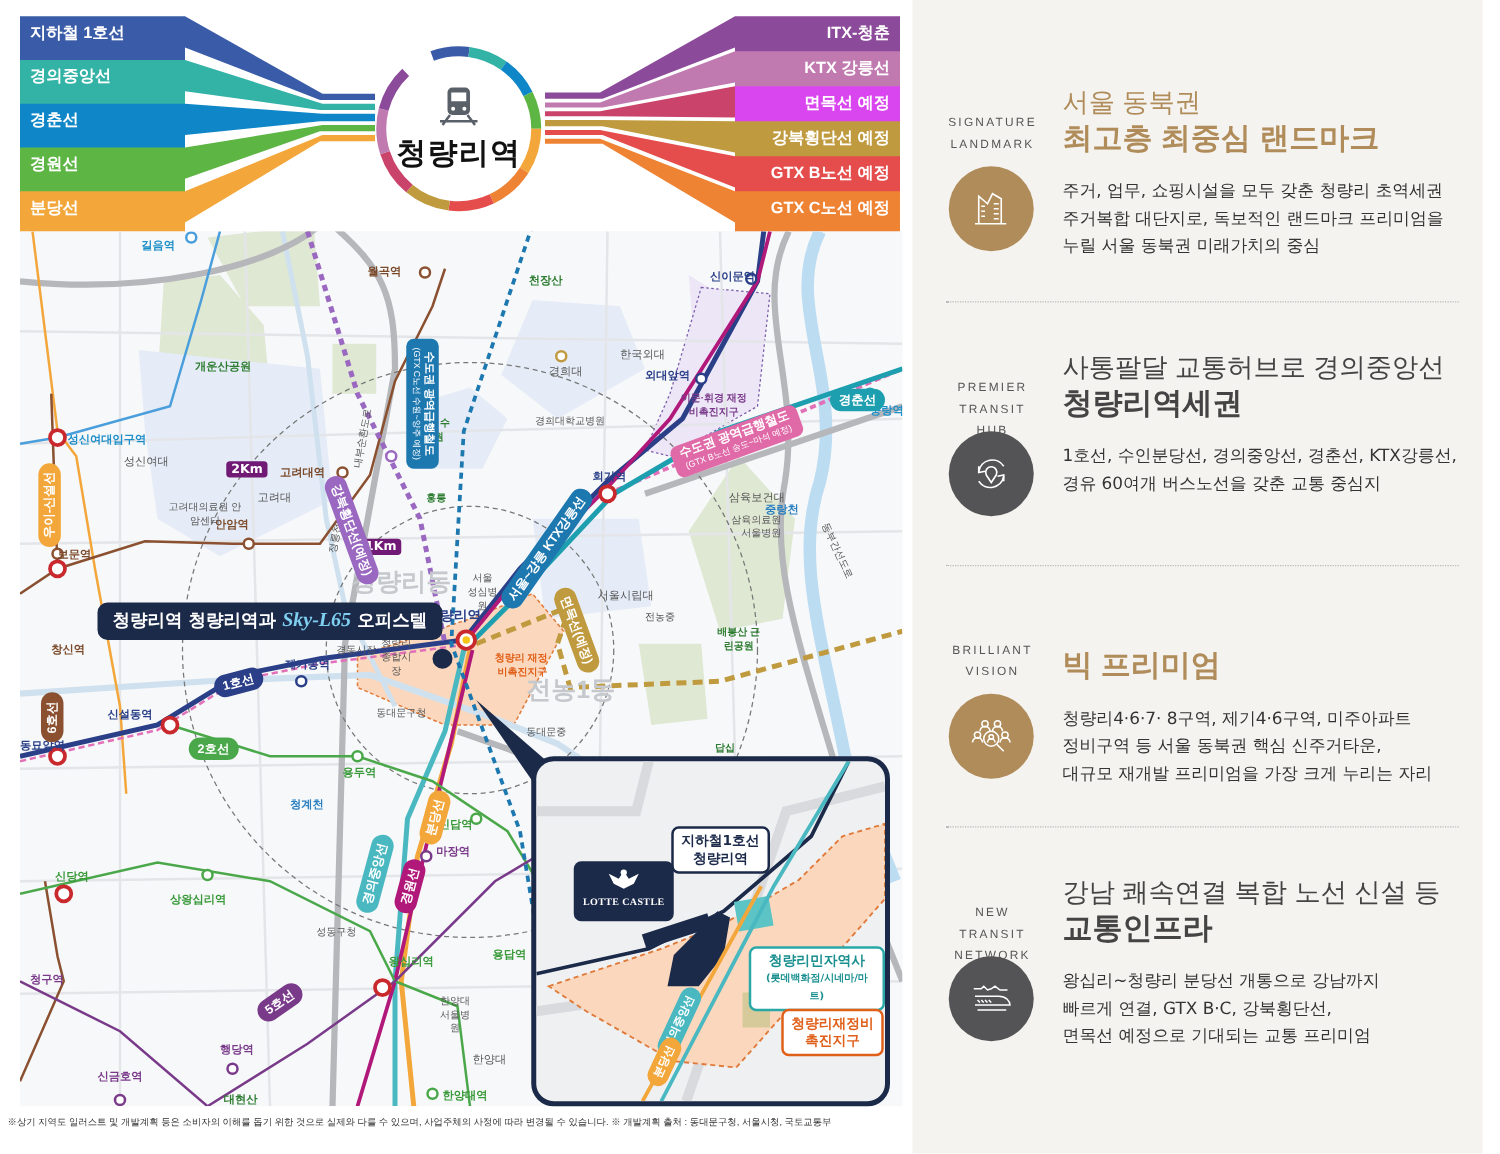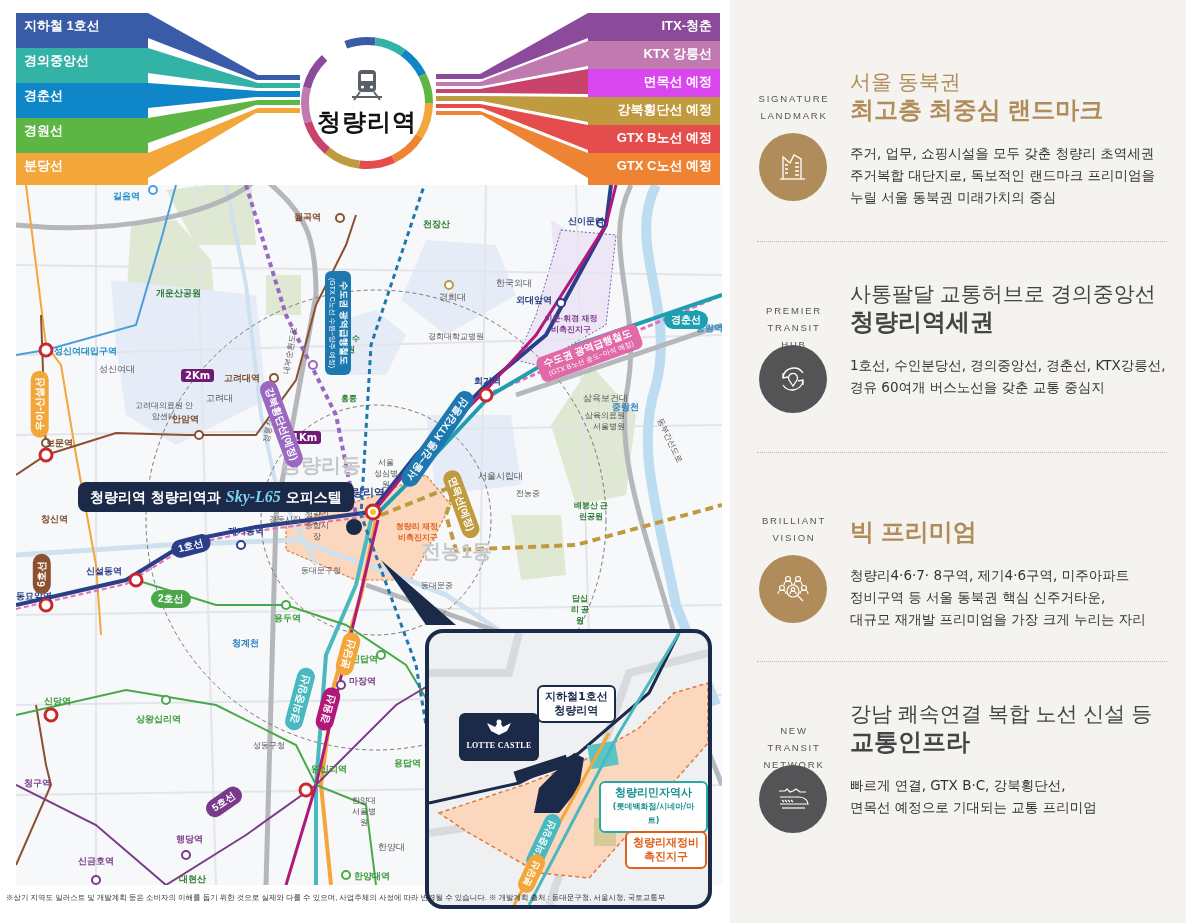--- a/index.html
+++ b/index.html
@@ -34,21 +34,21 @@
   .lbl-park { color: #2e7d32; font-weight: bold; }
   .lbl-dong { color: #c5c8cc; font-size: 20px; font-weight: bold; }
   .lbl-river { color: #2a7fc0; font-weight: bold; }
 
   .pill { position: absolute; color: #fff; font-size: 10px; font-weight: bold; padding: 2px 7px; border-radius: 9px; white-space: nowrap; font-family: "Liberation Sans", sans-serif; }
   .km-tag { position: absolute; background: #701a75; color: #fff; font-size: 10px; font-weight: bold; padding: 1px 4px; border-radius: 3px; }
 
   #callout-main { position: absolute; left: 78px; top: 482px; height: 30px; background: #1c2a4a; color: #fff; font-size: 14px; font-weight: bold; padding: 0 12px; line-height: 30px; border-radius: 8px; white-space: nowrap; }
   #callout-main .brand { color: #7fd0f0; font-style: italic; font-family: "Liberation Serif", serif; font-size: 16px; }
 
-  #inset { position: absolute; left: 425px; top: 605px; width: 287px; height: 280px; border: 4px solid #1c2a4a; border-radius: 18px; background: #eef0f2; overflow: hidden; margin-top: 24px; }
+  #inset { position: absolute; left: 425px; top: 605px; width: 287px; height: 280px; border: 4px solid #1c2a4a; border-radius: 18px; background: #eef0f2; overflow: hidden; }
   #inset-svg { position: absolute; left: 0; top: 0; width: 279px; height: 272px; }
   .inset-box { position: absolute; background: #fff; font-size: 11px; font-weight: bold; text-align: center; line-height: 14px; border-radius: 6px; padding: 3px 6px; }
   #inset-line1 { left: 108px; top: 52px; color: #1c2a4a; border: 2px solid #1c2a4a; }
   #inset-station { left: 170px; top: 148px; color: #1a8f8f; border: 2px solid #2aa8a8; }
   #inset-station .sub { font-size: 8px; }
   #inset-redevelop { left: 196px; top: 198px; color: #e0601a; border: 2px solid #e0601a; }
   #lotte-badge { position: absolute; left: 30px; top: 80px; width: 80px; height: 48px; background: #1c2a4a; border-radius: 6px; color: #fff; text-align: center; font-family: "Liberation Serif", serif; font-size: 8px; font-weight: bold; padding-top: 28px; letter-spacing: 0.3px; }
 
   #disclaimer { position: absolute; left: 6px; top: 893px; font-size: 7.5px; color: #333; white-space: nowrap; font-family: "Liberation Sans", sans-serif; }
 
@@ -457,17 +457,18 @@
       <svg viewBox="0 0 36 36" fill="none" stroke="#fff" stroke-width="1.2">
         <path d="M4 10 H10 L12 8 L15 11 L18 10 L21 8 L25 11 L31 11"></path>
         <path d="M5 16 H24 C30 16 33 20 33 23 H5"></path>
         <path d="M7 19 L9 21 M10 19 L12 21 M13 19 L15 21 M16 19 L18 21"></path>
         <path d="M7 27 H30"></path>
       </svg>
     </div>
     <div class="sub-title" style="top:700px">강남 쾌속연결 복합 노선 신설 등</div>
     <div class="main-title" style="top:726px">교통인프라</div>
     <div class="desc" style="top:774px">
+      <div>왕십리~청량리 분당선 개통으로 강남까지</div>
       <div>빠르게 연결, GTX B·C, 강북횡단선,</div>
       <div>면목선 예정으로 기대되는 교통 프리미엄</div>
     </div>
   </div>
 </div>
 
 </body></html>

